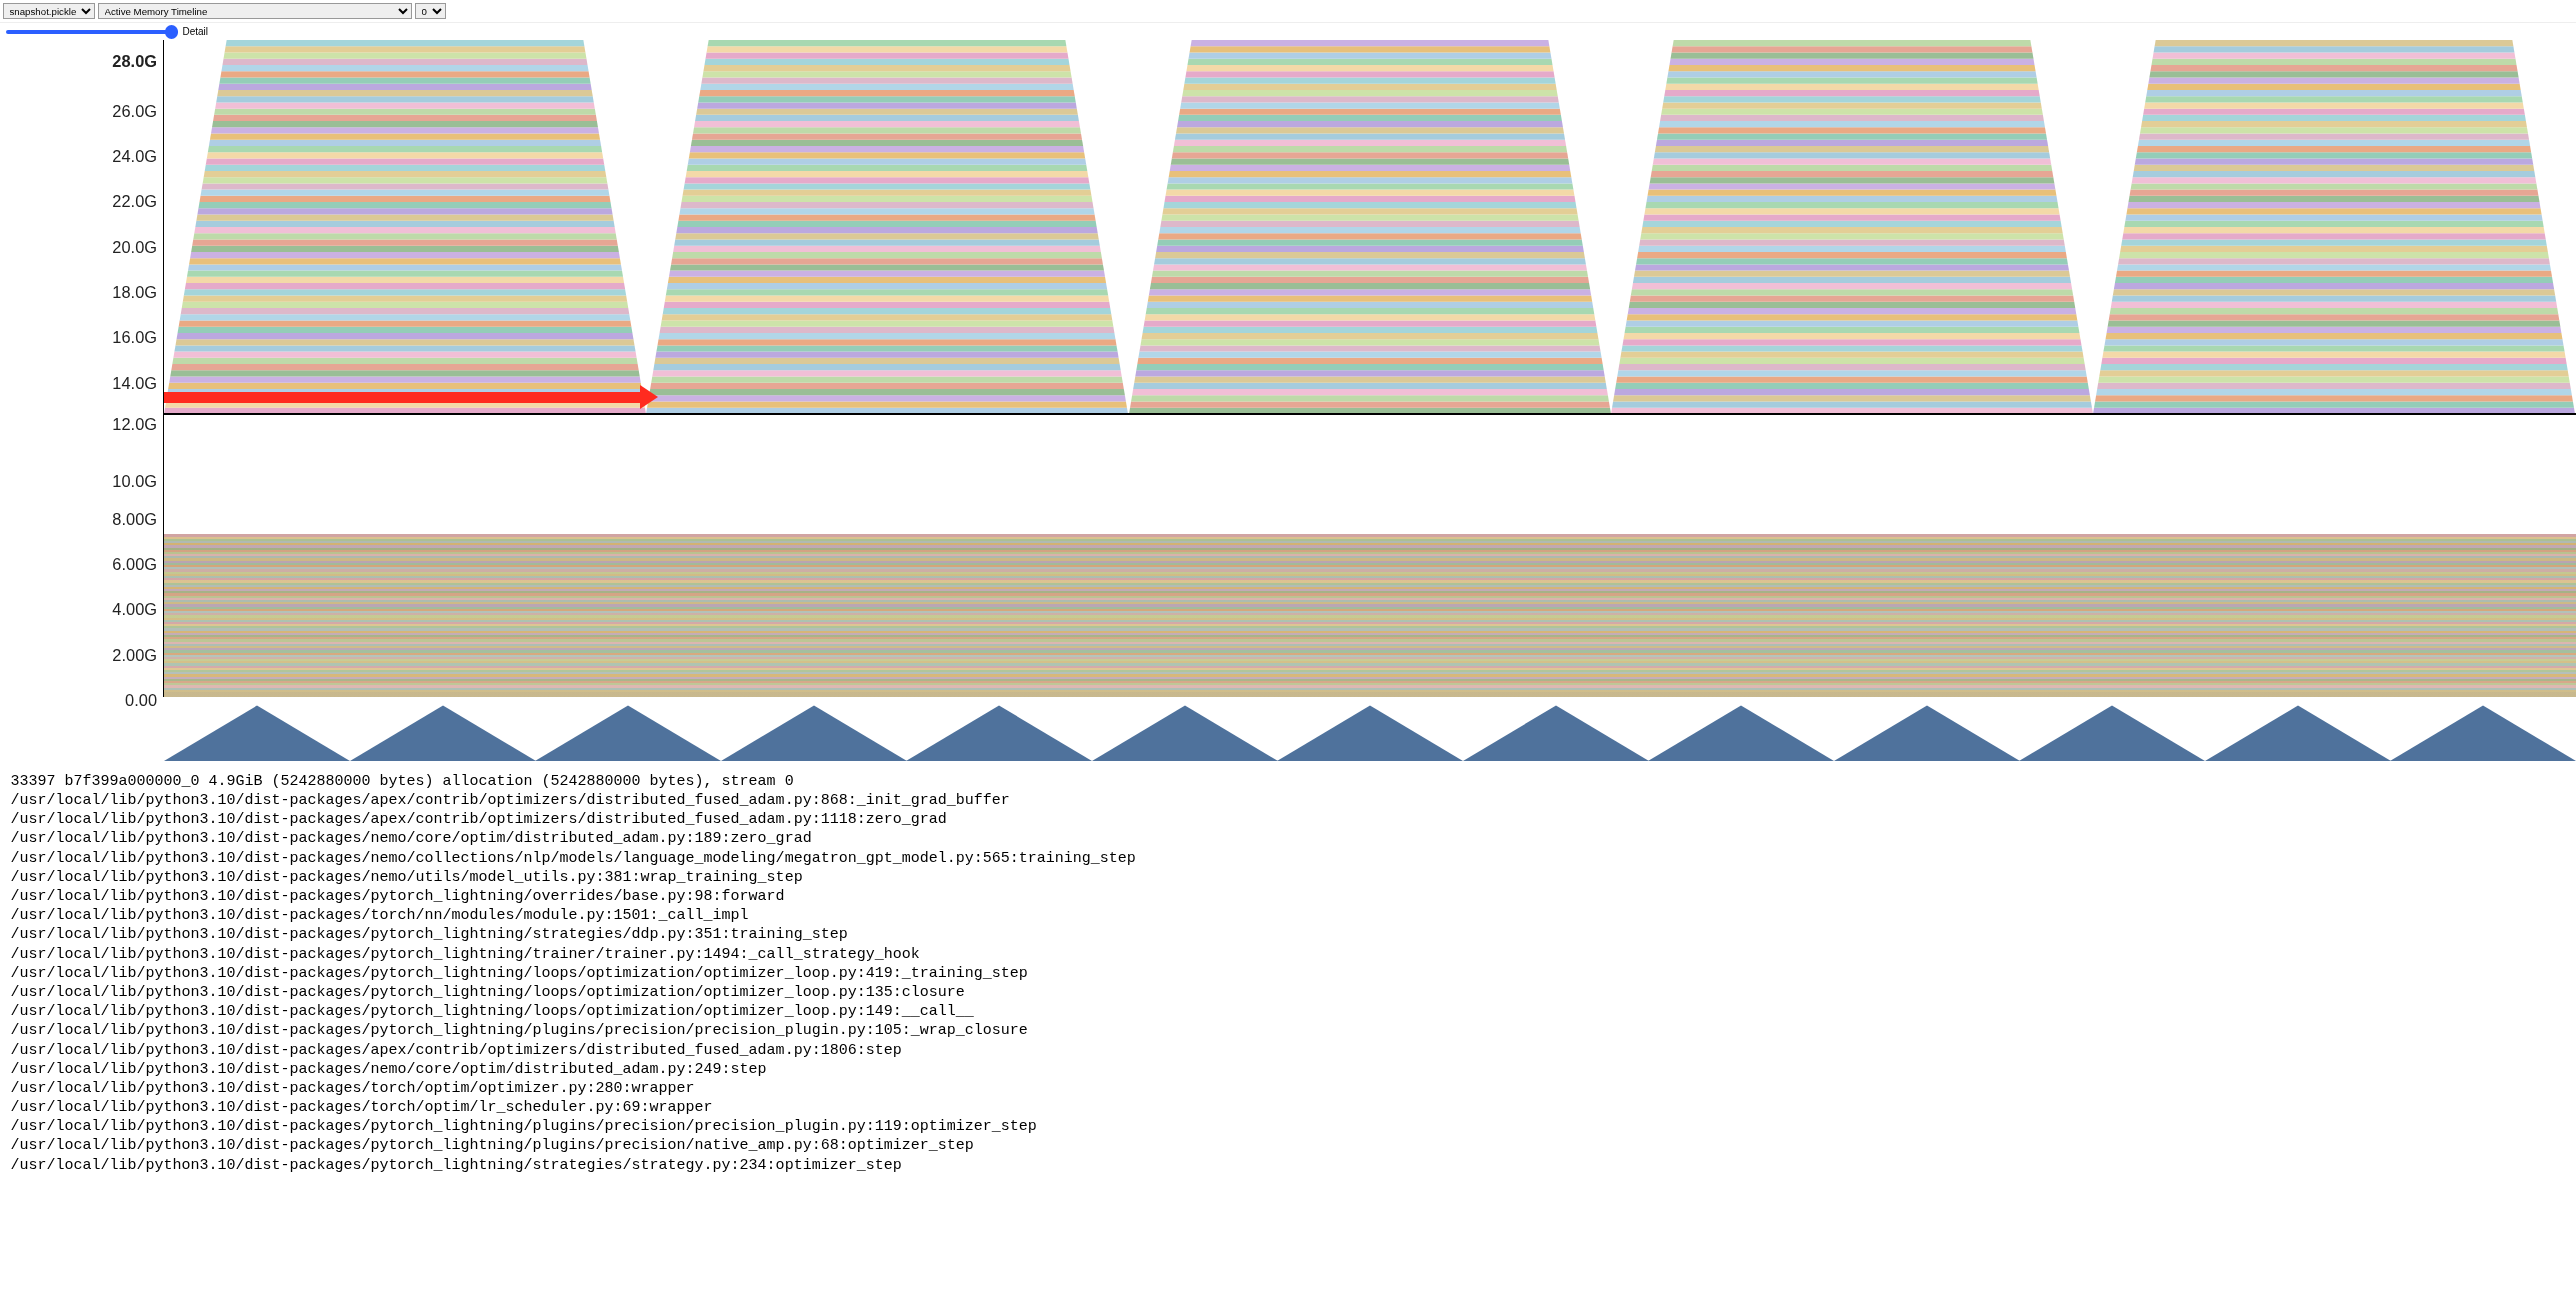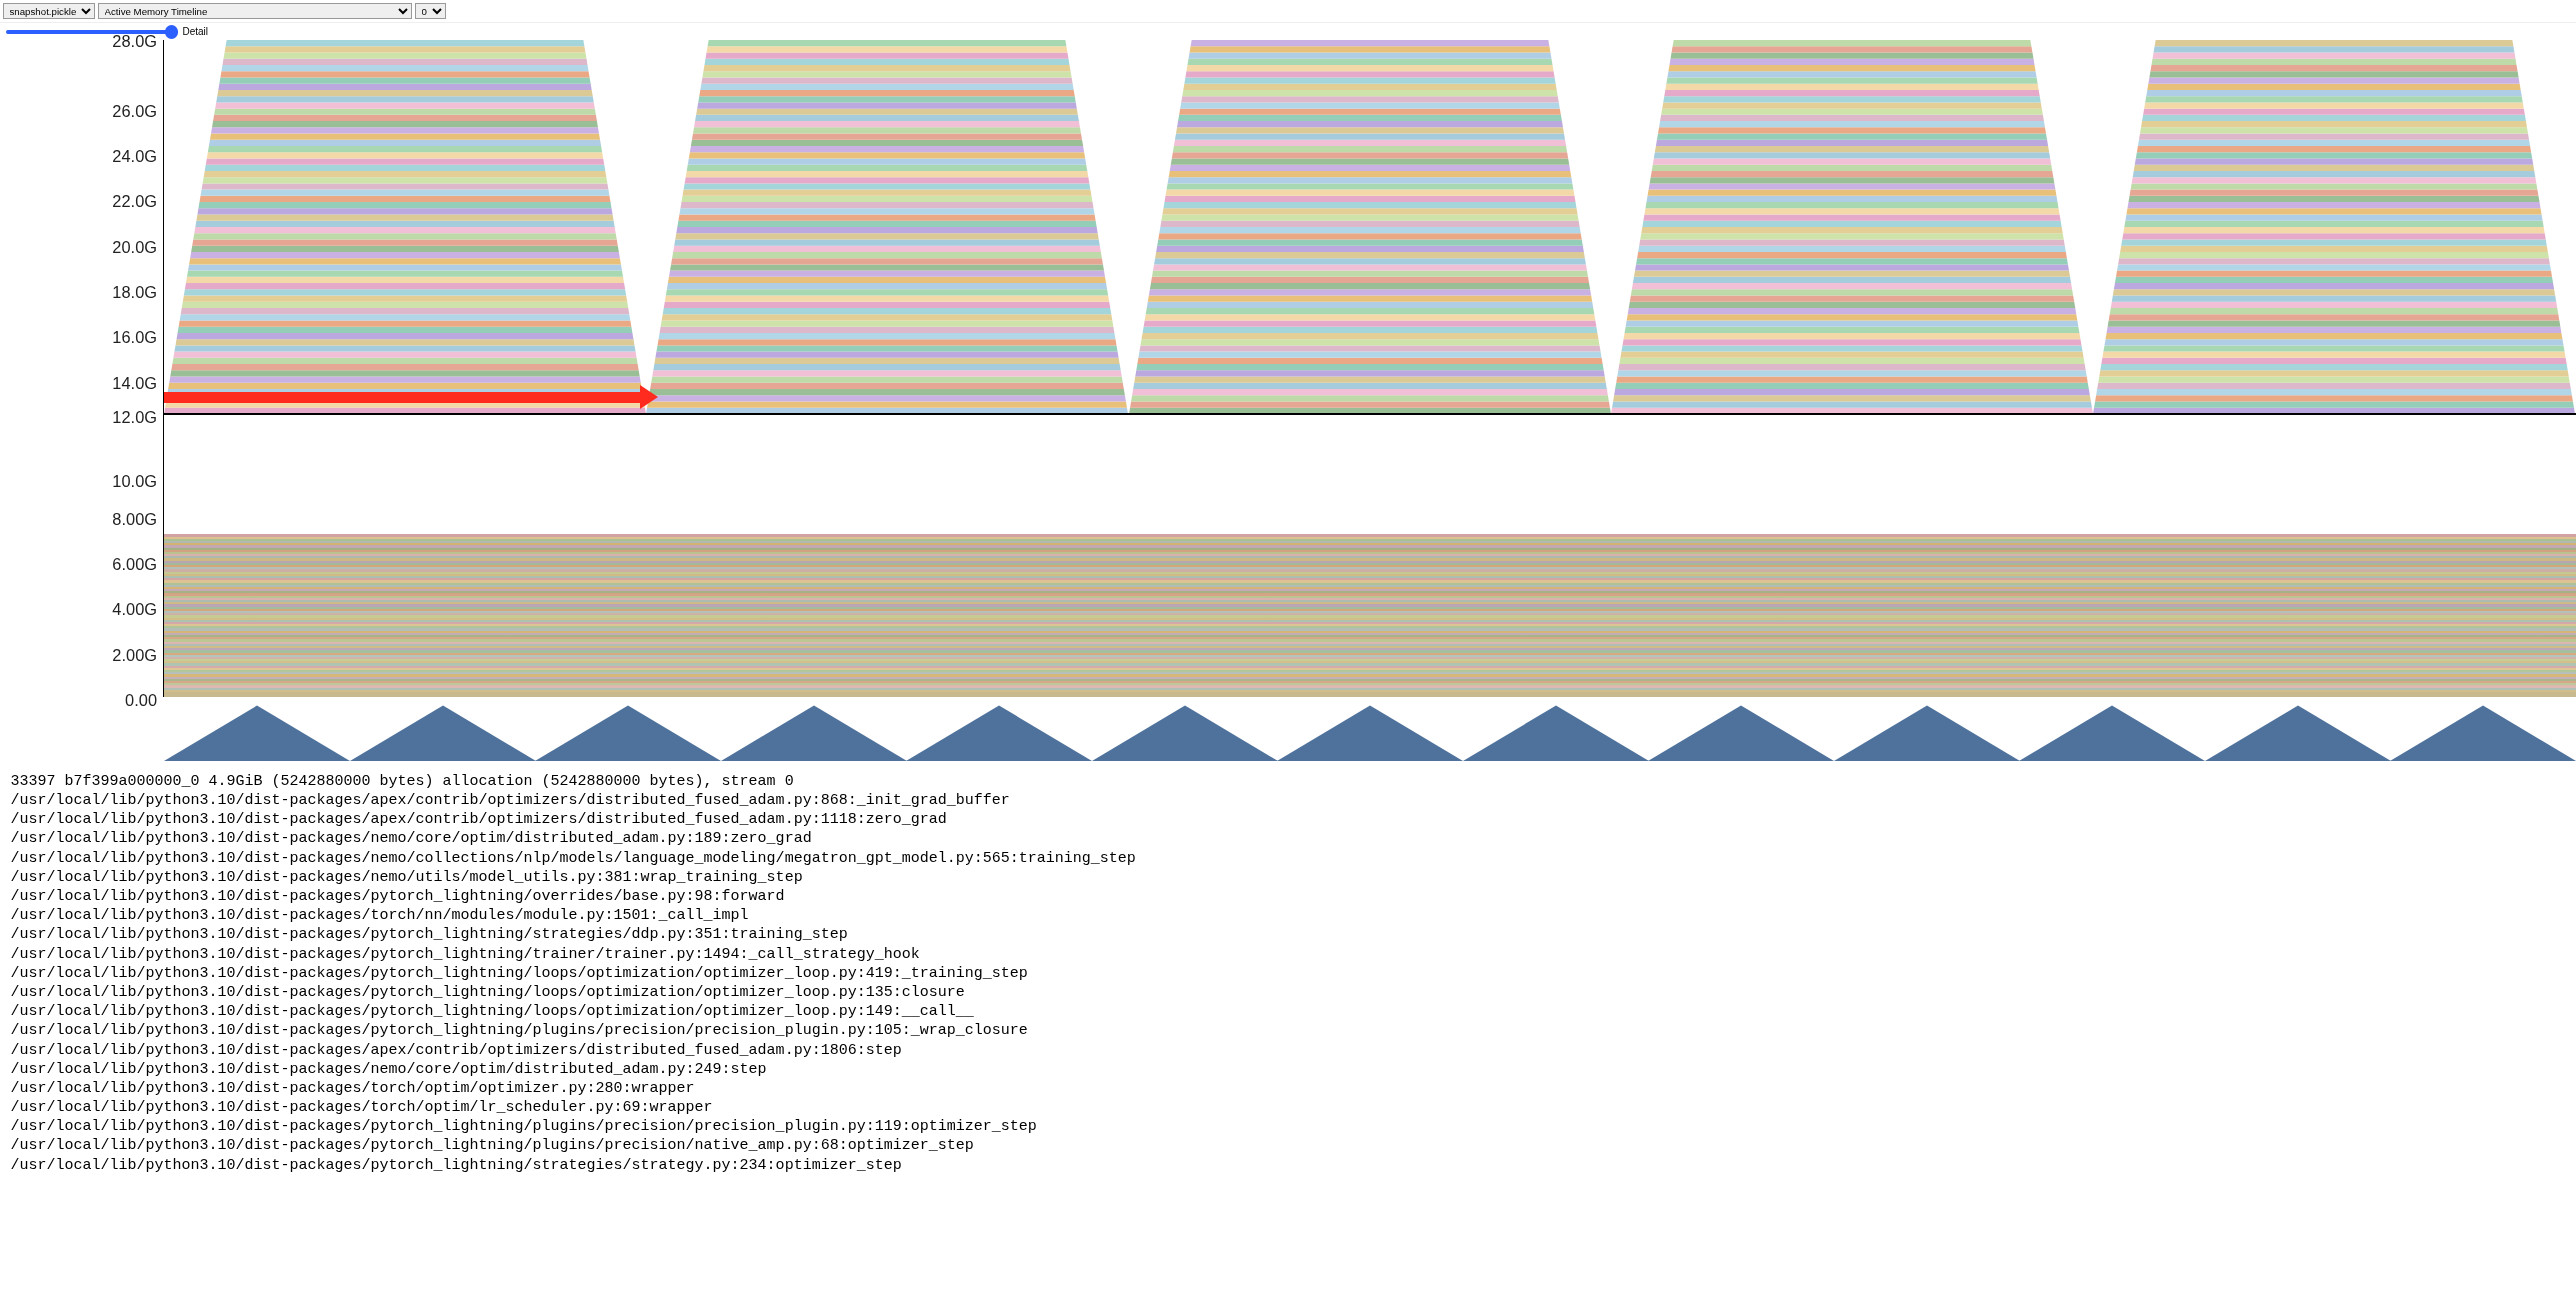--- a/index.html
+++ b/index.html
@@ -52,29 +52,29 @@
 </div>
 
 <div class="chart-area">
   <div class="y-axis">
       <div class="y-tick" style="bottom: -3px;">0.00</div>
       <div class="y-tick" style="bottom: 42px;">2.00G</div>
       <div class="y-tick" style="bottom: 88px;">4.00G</div>
       <div class="y-tick" style="bottom: 133px;">6.00G</div>
       <div class="y-tick" style="bottom: 178px;">8.00G</div>
       <div class="y-tick" style="bottom: 216px;">10.0G</div>
-      <div class="y-tick" style="bottom: 280px;">12.0G</div>
+      <div class="y-tick" style="bottom: 273px;">12.0G</div>
       <div class="y-tick" style="bottom: 314px;">14.0G</div>
       <div class="y-tick" style="bottom: 360px;">16.0G</div>
       <div class="y-tick" style="bottom: 405px;">18.0G</div>
       <div class="y-tick" style="bottom: 450px;">20.0G</div>
       <div class="y-tick" style="bottom: 496px;">22.0G</div>
       <div class="y-tick" style="bottom: 541px;">24.0G</div>
       <div class="y-tick" style="bottom: 586px;">26.0G</div>
-      <div class="y-tick" style="bottom: 656px;">28.0G</div>
+      <div class="y-tick" style="bottom: 636px; font-weight: bold;">28.0G</div>
     </div>
   <div class="plot">
     <div class="static-band" id="static-band" style="bottom: 0px; height: 163px;">
         <div class="stripe" style="background: rgb(226, 161, 196); opacity: 0.55;"></div>
         <div class="stripe" style="background: rgb(242, 213, 158); opacity: 0.55;"></div>
         <div class="stripe" style="background: rgb(159, 212, 168); opacity: 0.55;"></div>
         <div class="stripe" style="background: rgb(166, 201, 226); opacity: 0.55;"></div>
         <div class="stripe" style="background: rgb(230, 185, 107); opacity: 0.55;"></div>
         <div class="stripe" style="background: rgb(196, 168, 224); opacity: 0.55;"></div>
         <div class="stripe" style="background: rgb(143, 183, 139); opacity: 0.55;"></div>

